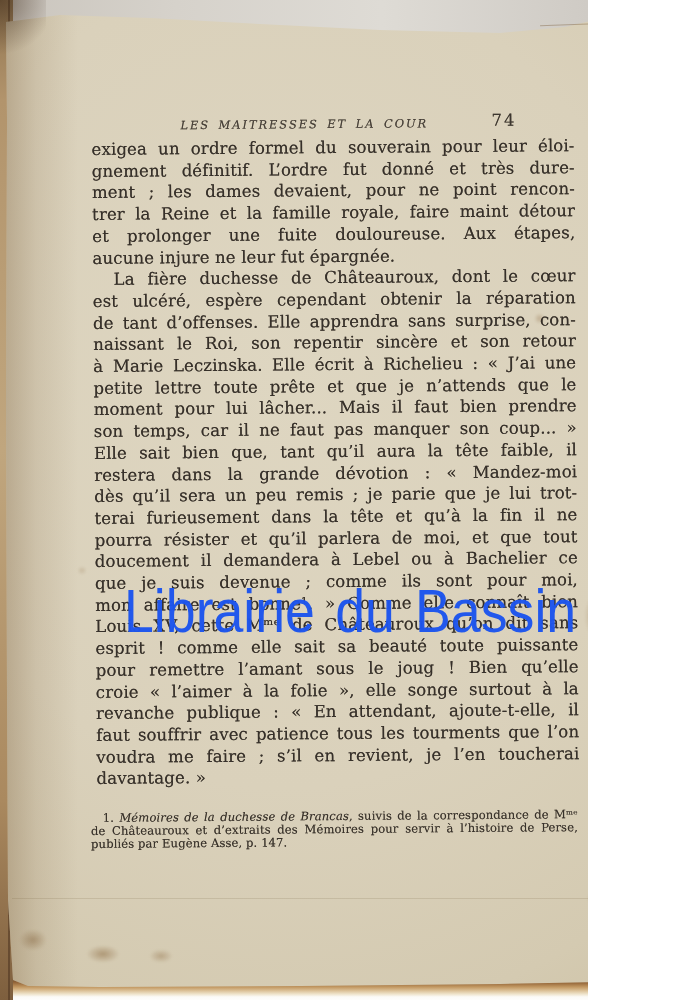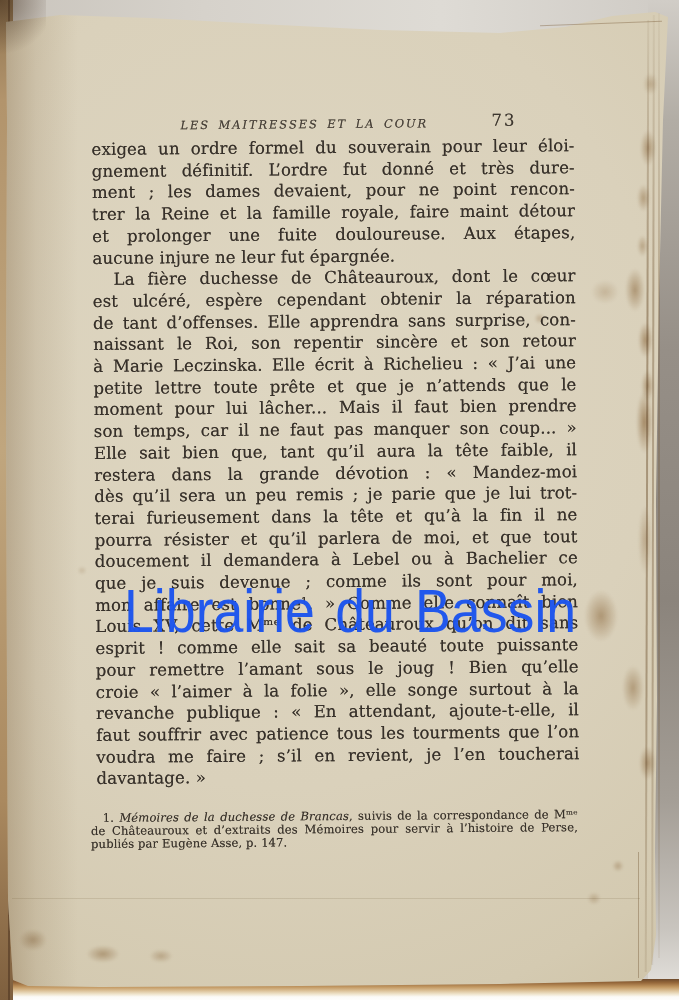--- a/index.html
+++ b/index.html
@@ -1,17 +1,17 @@
 <!DOCTYPE html>
 <html><head>
 <meta charset="utf-8">
 <style>
   html,body{margin:0;padding:0;background:#ffffff;}
   .photo{
-    position:relative;width:679px;height:1000px;overflow:hidden;
+    position:relative;width:588px;height:1000px;overflow:hidden;
     background:linear-gradient(90deg,#cac5bd 0%,#d6d2cb 30%,#dedbd5 65%,#cfcbc5 100%);
     font-family:"DejaVu Serif","Liberation Serif",serif;
   }
   
   .bg-right{
     position:absolute;left:648px;top:0;width:31px;height:1000px;
     background:linear-gradient(180deg,#d1cdc7 0%,#b2ada5 12%,#968f87 35%,#8b847c 60%,#a49e96 80%,#c9c5bf 93%,#e9e7e3 100%);
   }
   
   .bg-bottom{
@@ -95,21 +95,21 @@
 
   <div class="stack-line" style="left:646px;top:20px;height:952px;transform:rotate(.15deg);"></div>
   <div class="stack-line" style="left:652px;top:15px;height:950px;transform:rotate(.1deg);opacity:.8;"></div>
   <div class="stack-line" style="left:658px;top:13px;height:945px;opacity:.6;"></div>
   <div class="deckle" style="left:540px;top:23px;width:122px;transform:rotate(-2deg);"></div>
   <div class="edge-br"></div>
   <div class="crease"></div>
 
   <div class="content">
     <div class="header-title">LES MAITRESSES ET LA COUR</div>
-    <div class="page-number">73</div>
+    <div class="page-number">74</div>
 
     <div class="body-text">
         <div class="bline">exigea un ordre formel du souverain pour leur éloi-</div>
         <div class="bline">gnement définitif. L’ordre fut donné et très dure-</div>
         <div class="bline">ment ; les dames devaient, pour ne point rencon-</div>
         <div class="bline">trer la Reine et la famille royale, faire maint détour</div>
         <div class="bline">et prolonger une fuite douloureuse. Aux étapes,</div>
         <div class="bline end">aucune injure ne leur fut épargnée.</div>
         <div class="bline ind">La fière duchesse de Châteauroux, dont le cœur</div>
         <div class="bline">est ulcéré, espère cependant obtenir la réparation</div>

